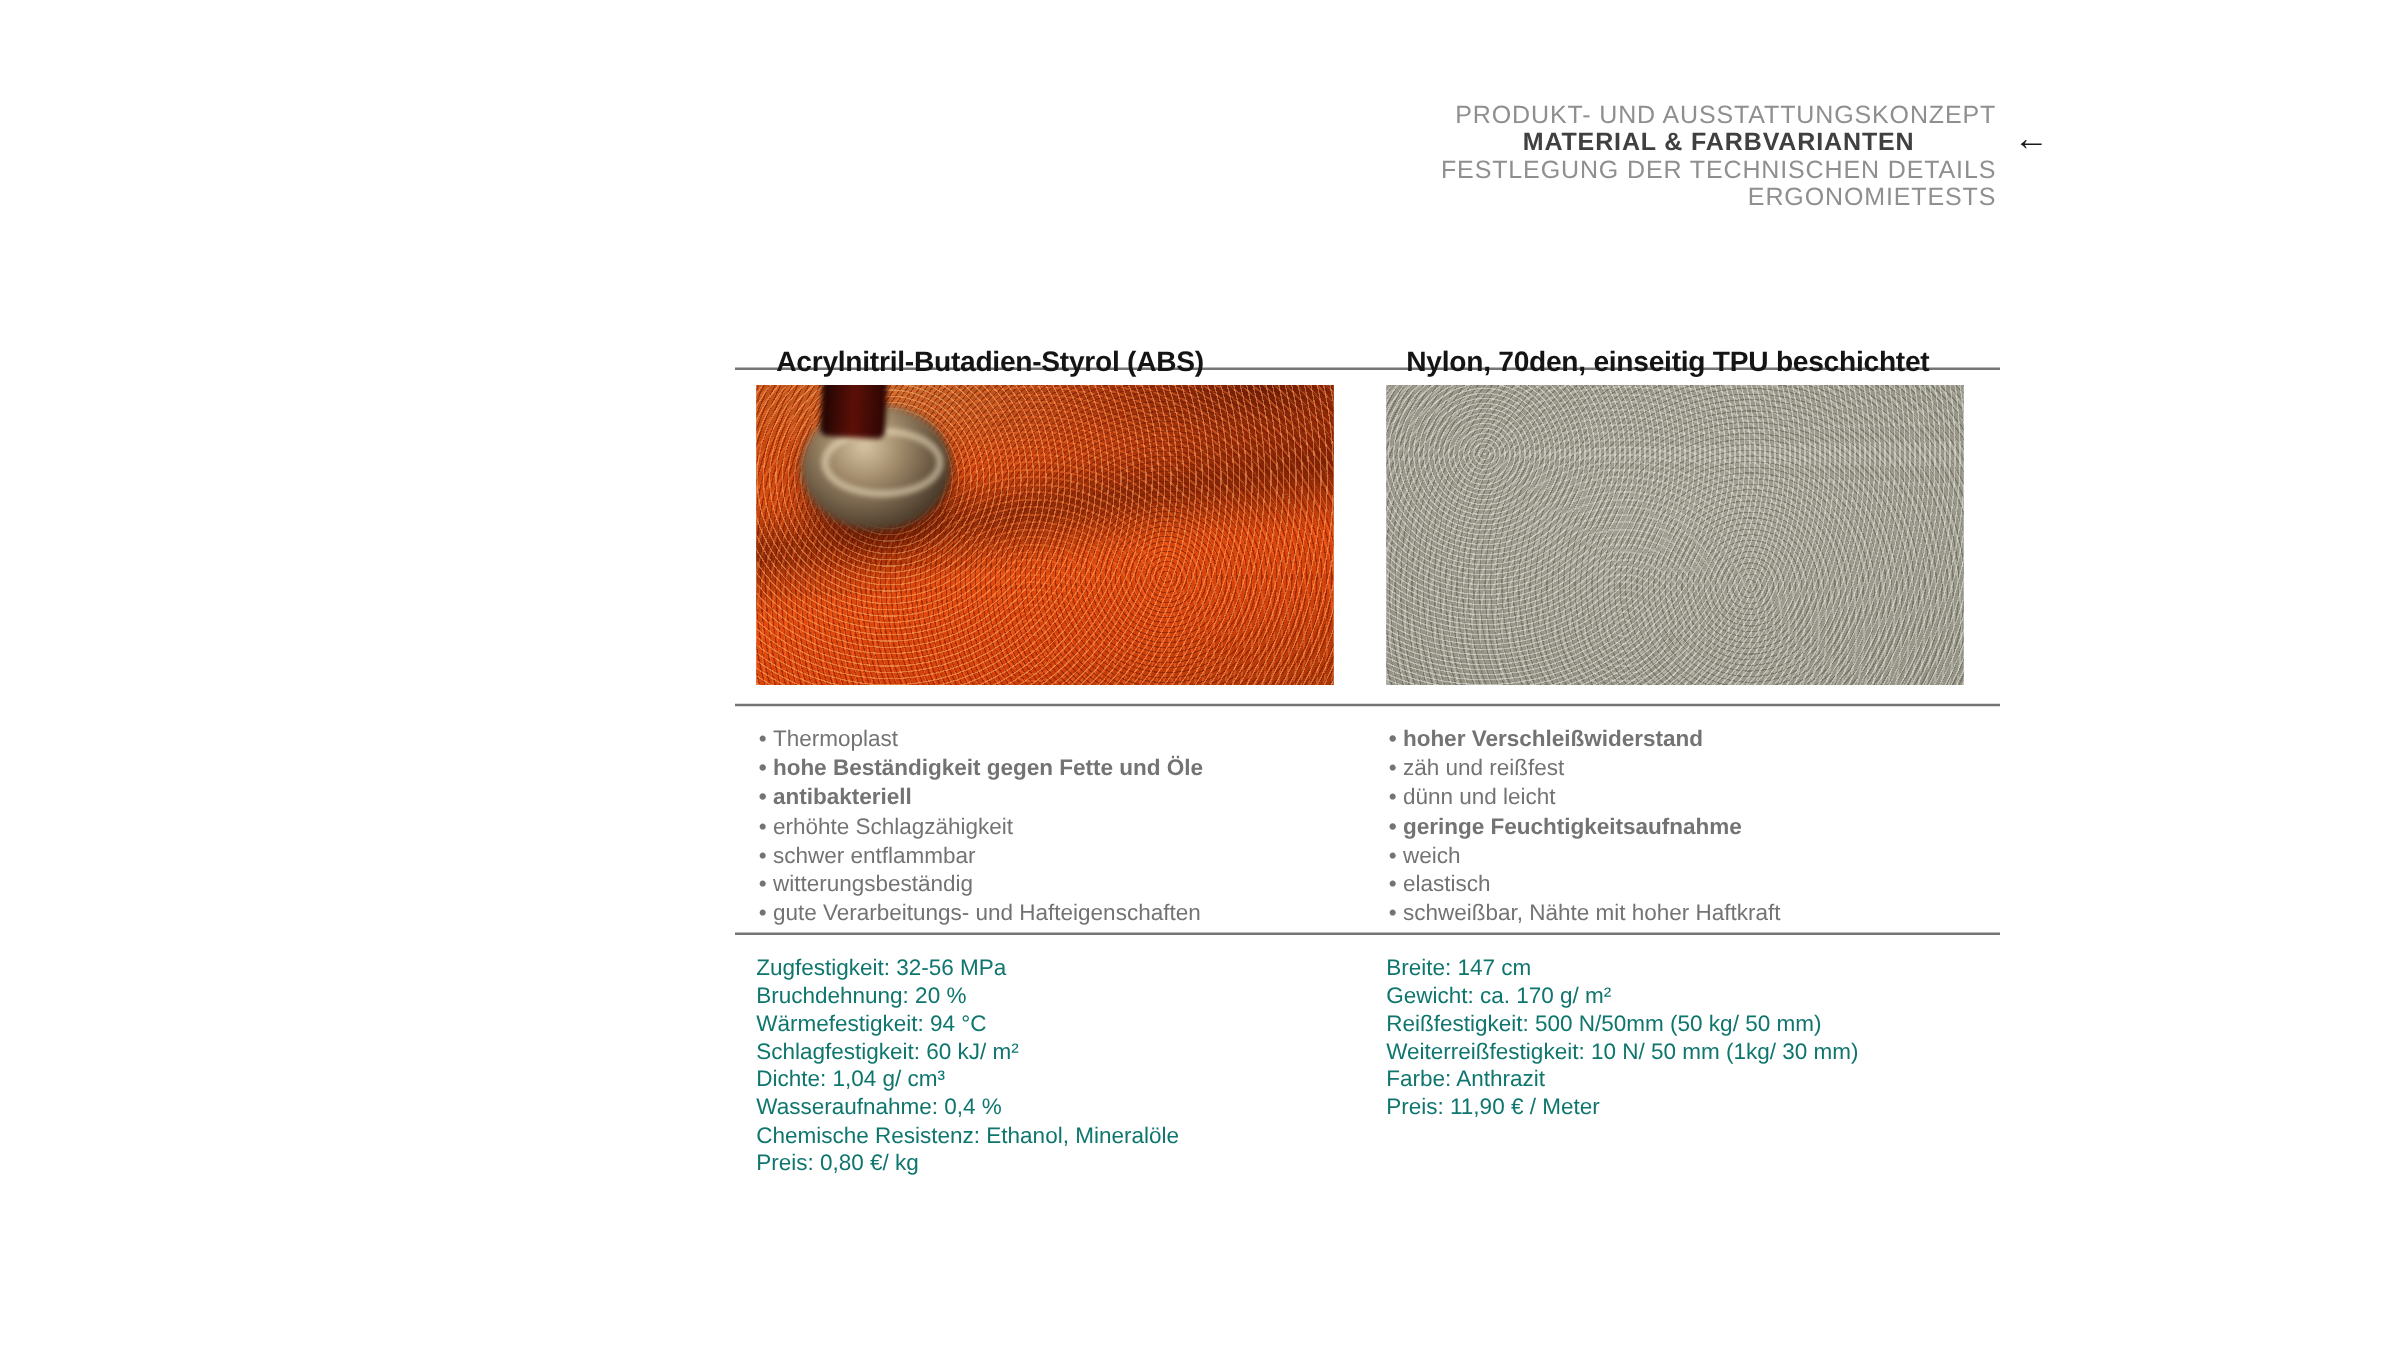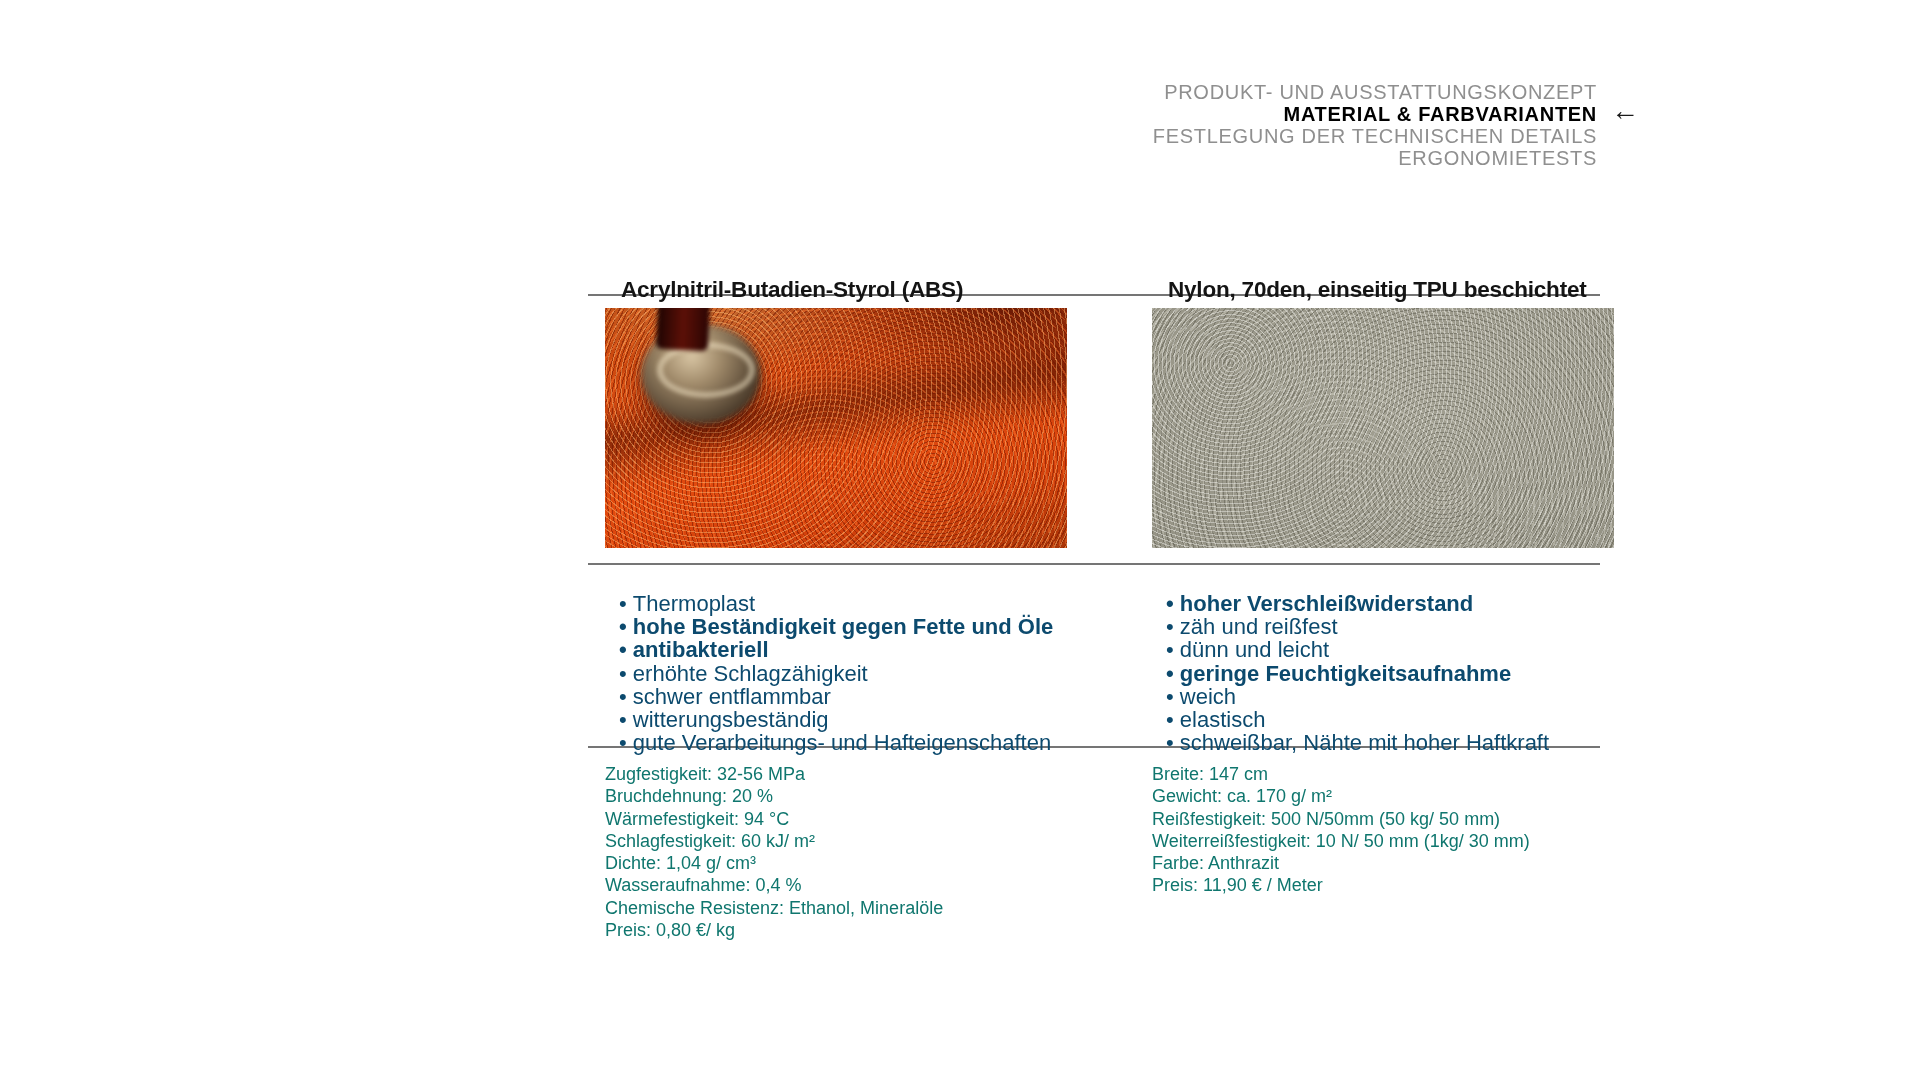--- a/index.html
+++ b/index.html
@@ -8,34 +8,34 @@
     font-family:"Liberation Sans",sans-serif;color:#1a1a1a;
   }
 
   
   .toc{
     position:absolute;top:81px;right:323px;text-align:right;
     font-size:20px;line-height:22px;letter-spacing:0.7px;color:#8f8f8f;
     white-space:nowrap;
   }
   .toc .nav-item{display:block;}
-  .toc .nav-item.active{color:#000000;font-weight:bold;}
+  .toc .nav-item.active{color:#404040;font-weight:bold;text-align:center;}
   .toc-arrow{
     position:absolute;top:97px;right:281px;font-size:28px;line-height:1;
     color:#1a1a1a;font-weight:bold;
   }
 
   
   .sheet{position:absolute;left:588px;top:0;width:1012px;height:1080px;}
   .hr{position:absolute;left:0;width:1012px;height:2px;background:#757575;}
   .hr1{top:294px}.hr2{top:563px}.hr3{top:746px}
 
   .col{position:absolute;top:0;width:462px;height:1080px;}
   .col-left{left:17px;}
-  .col-right{left:564px;text-decoration:underline;}
+  .col-right{left:521px;text-decoration:underline;}
 
   .col-title{
     position:absolute;top:261px;left:0;margin:16px;
     font-size:22.5px;font-weight:bold;letter-spacing:-0.2px;color:#141414;white-space:nowrap;
   }
 
   .material-photo{position:absolute;top:308px;left:0;width:462px;height:240px;overflow:hidden;}
 
   
   .abs-photo{
@@ -75,22 +75,22 @@
   .nylon-photo{
     background:
       repeating-radial-gradient(circle at 17% 23%, rgba(255,255,252,0.4) 0 1px, rgba(255,255,252,0) 1px 4px),
       repeating-radial-gradient(circle at 63% 67%, rgba(62,60,48,0.35) 0 1px, rgba(62,60,48,0) 1px 4.5px),
       repeating-radial-gradient(circle at 41% 81%, rgba(236,234,222,0.3) 0 1.5px, rgba(236,234,222,0) 1.5px 6px),
       radial-gradient(130% 130% at 50% 38%, #a2a092 0%, #969486 55%, #8a887b 100%);
   }
 
   
   .bullets{
-    position:absolute;top:580px;left:2px;margin:12px;padding:0;list-style:none;
-    font-size:22px;line-height:23.2px;color:#0c4a6e;white-space:nowrap;
+    position:absolute;top:580px;left:2px;margin:0;padding:0;list-style:none;
+    font-size:18px;line-height:23.2px;color:#737373;white-space:nowrap;
   }
   .bullet-item::before{content:"\2022\00a0";}
   .bullet-item.bold{font-weight:bold;}
 
   
   .specs{
     position:absolute;top:763px;left:0;
     font-size:18px;line-height:22.3px;color:#0f766e;white-space:nowrap;
   }
 </style>

